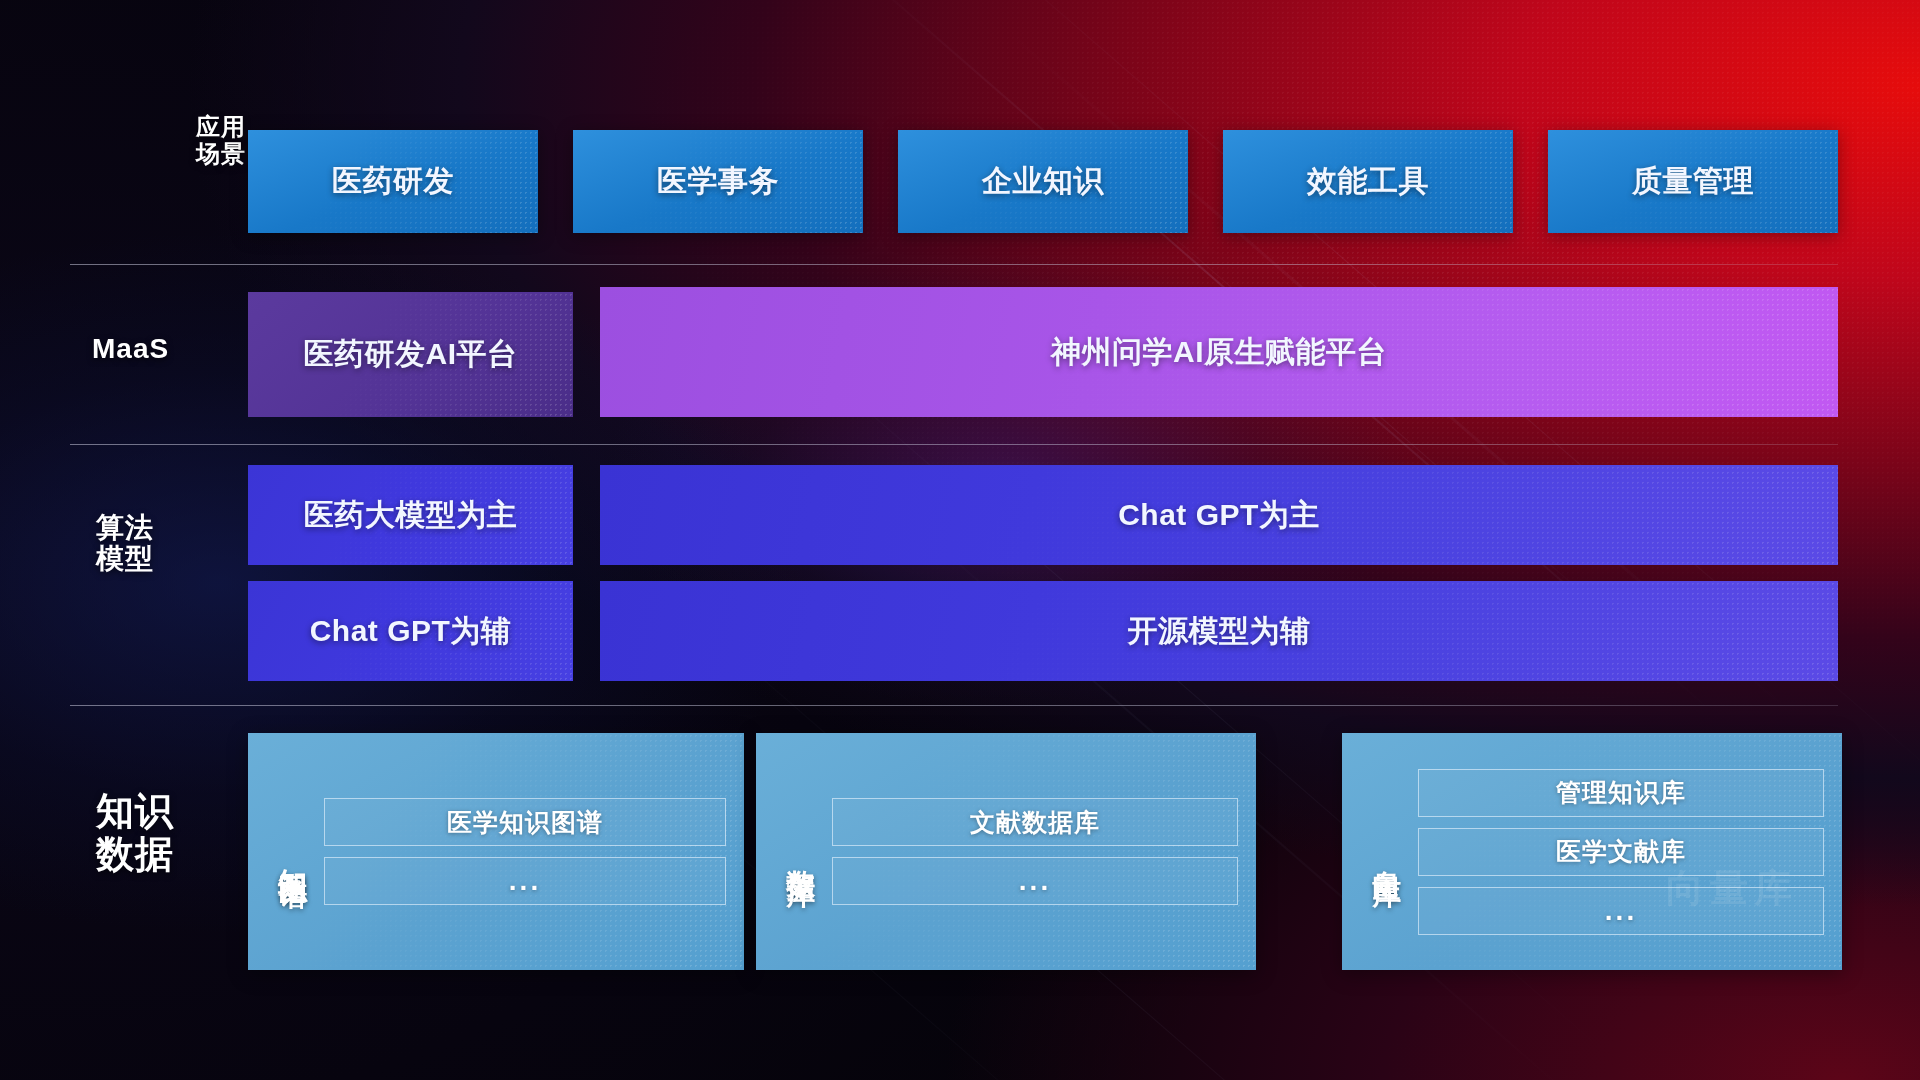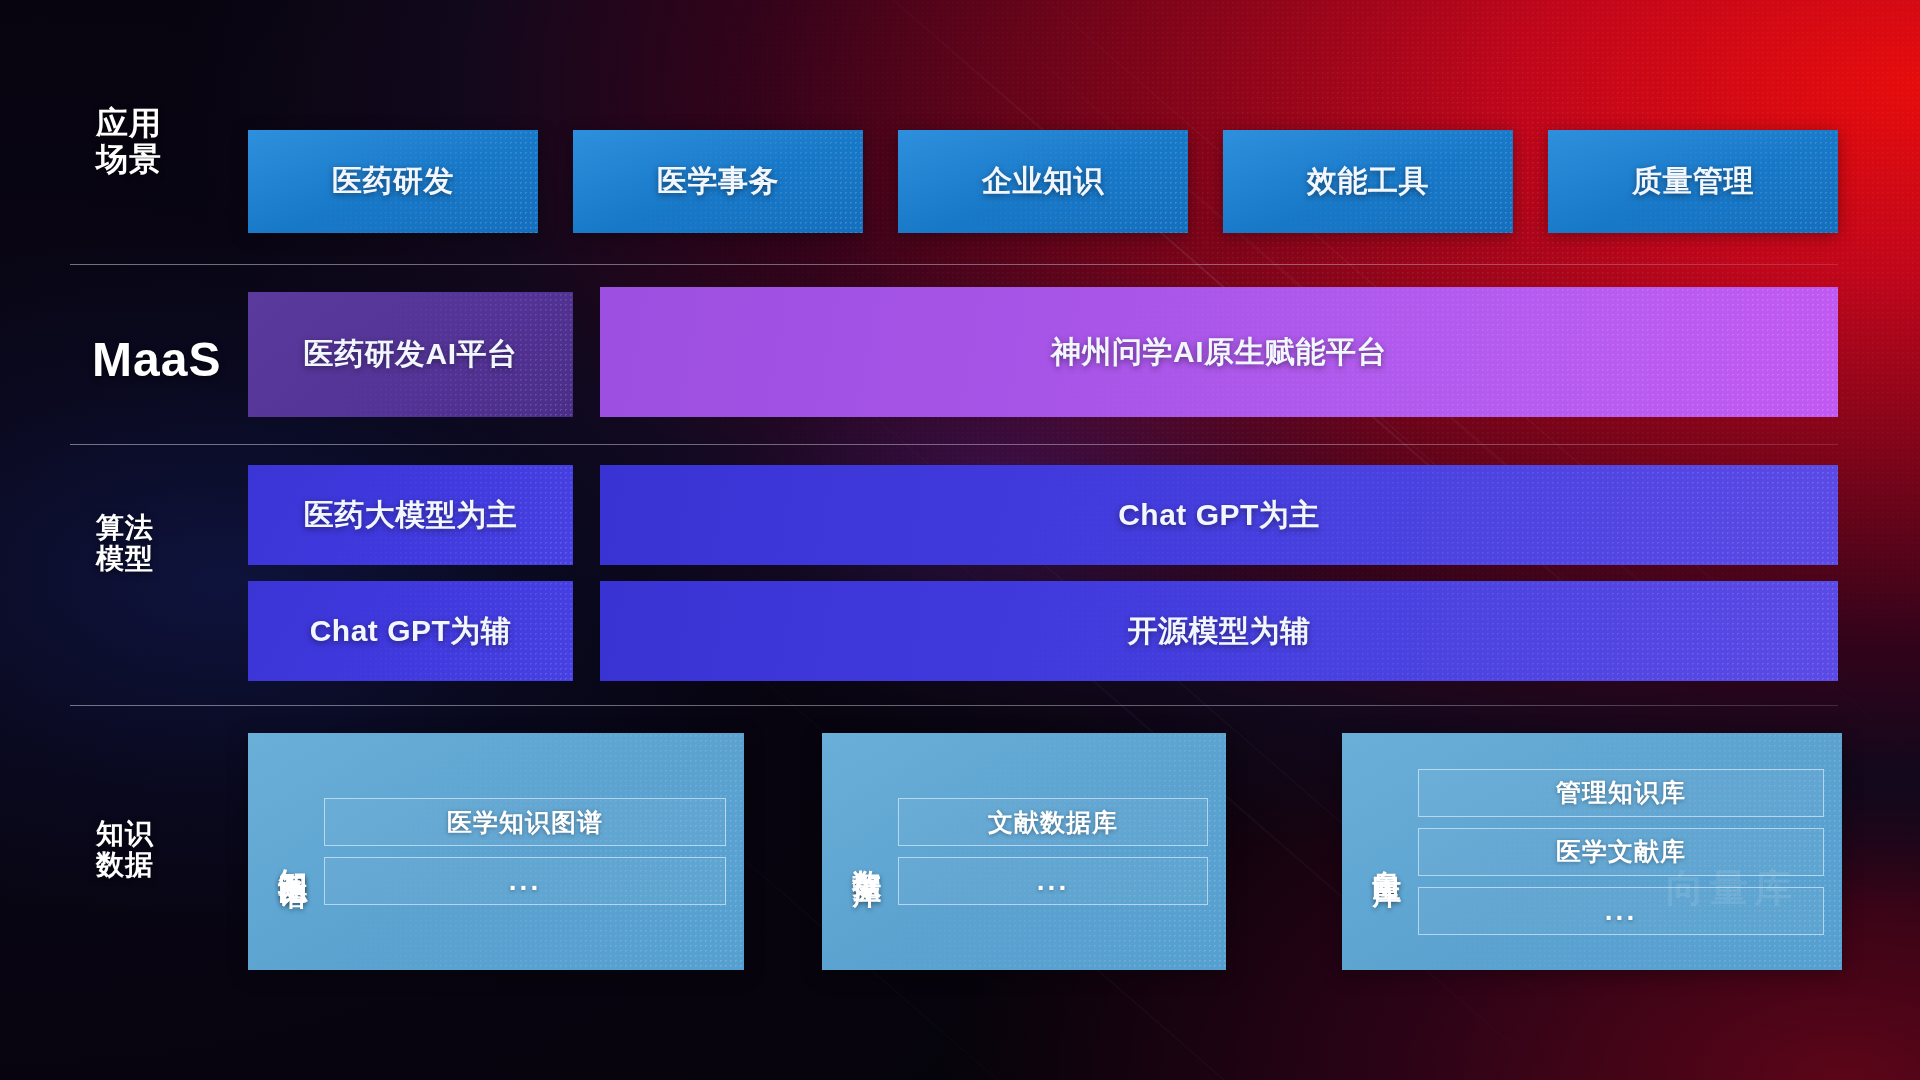--- a/index.html
+++ b/index.html
@@ -186,21 +186,21 @@
   <div class="streak s3"></div>
   <div class="streak s4"></div>
   <div class="streak s5"></div>
   <div class="streak s6"></div>
   <div class="streak s7"></div>
   <div class="streak s8"></div>
 </div>
 
 <div id="stage">
 
-  <div class="row-label" style="left:96px; top:106px; width:150px; font-size:32px;">
+  <div class="row-label" style="left:96px; top:114px; width:150px; font-size:24px;text-align:right;">
     <div>应用</div>
     <div>场景</div>
   </div>
 
   <div class="card scn" style="left:248px; top:130px; width:290px; height:103px;">
     <span>医药研发</span>
   </div>
   <div class="card scn" style="left:573px; top:130px; width:290px; height:103px;">
     <span>医学事务</span>
   </div>
@@ -209,21 +209,21 @@
   </div>
   <div class="card scn" style="left:1223px; top:130px; width:290px; height:103px;">
     <span>效能工具</span>
   </div>
   <div class="card scn" style="left:1548px; top:130px; width:290px; height:103px;">
     <span>质量管理</span>
   </div>
 
   <div class="divider" style="left:70px; top:264px; width:1768px;"></div>
 
-  <div class="row-label" style="left:92px; top:333px; width:180px; font-size:48px;">
+  <div class="row-label" style="left:92px; top:333px; width:180px; font-size:28px;">
     <div>MaaS</div>
   </div>
 
   <div class="card maas-left" style="left:248px; top:292px; width:325px; height:125px;">
     <span>医药研发AI平台</span>
   </div>
   <div class="card maas-right" style="left:600px; top:287px; width:1238px; height:130px;">
     <span>神州问学AI原生赋能平台</span>
   </div>
 
@@ -243,38 +243,38 @@
 
   <div class="card algo-wide" style="left:600px; top:465px; width:1238px; height:100px;">
     <span>Chat GPT为主</span>
   </div>
   <div class="card algo-wide" style="left:600px; top:581px; width:1238px; height:100px;">
     <span>开源模型为辅</span>
   </div>
 
   <div class="divider" style="left:70px; top:705px; width:1768px;"></div>
 
-  <div class="row-label" style="left:96px; top:790px; width:150px; font-size:28px;margin-top:28px;">
+  <div class="row-label" style="left:96px; top:790px; width:150px; font-size:38px;">
     <div>知识</div>
     <div>数据</div>
   </div>
 
   <div class="kpanel" style="left:248px; top:733px; width:496px; height:237px;">
     <div class="kpanel-title">知识图谱</div>
     <div class="kpanel-items">
       <div class="kitem">
         <span>医学知识图谱</span>
       </div>
       <div class="kitem ellipsis">
         <span>...</span>
       </div>
     </div>
   </div>
 
-  <div class="kpanel" style="left:822px; top:733px; width:404px; height:237px;">
+  <div class="kpanel" style="left:756px; top:733px; width:500px; height:237px;">
     <div class="kpanel-title">数据库</div>
     <div class="kpanel-items">
       <div class="kitem">
         <span>文献数据库</span>
       </div>
       <div class="kitem ellipsis">
         <span>...</span>
       </div>
     </div>
   </div>

